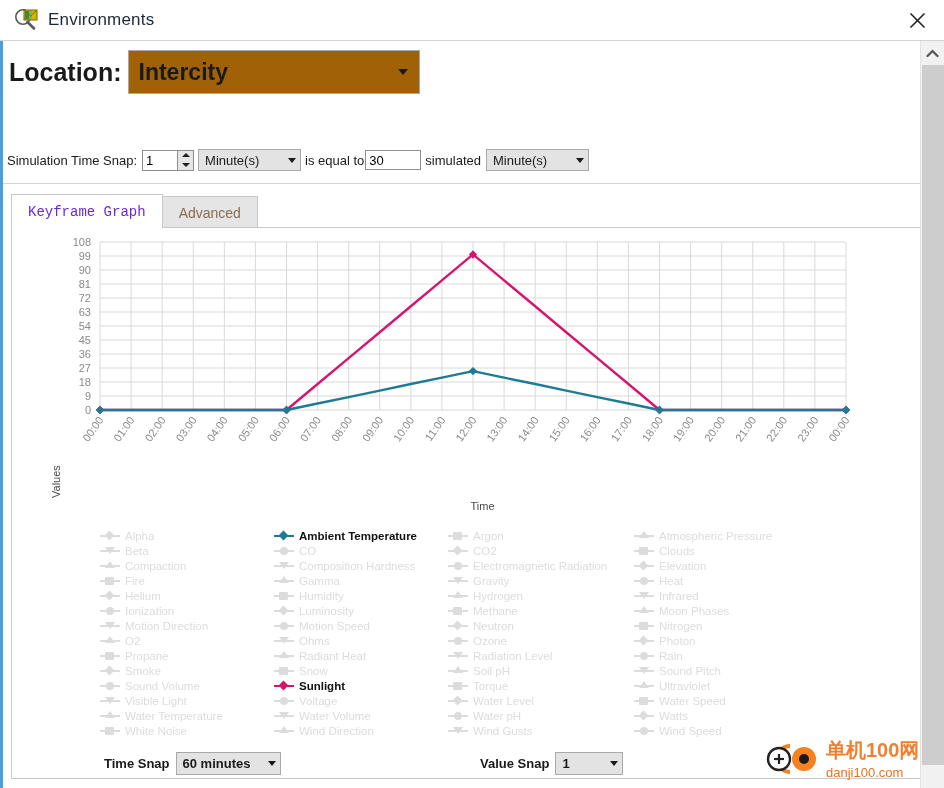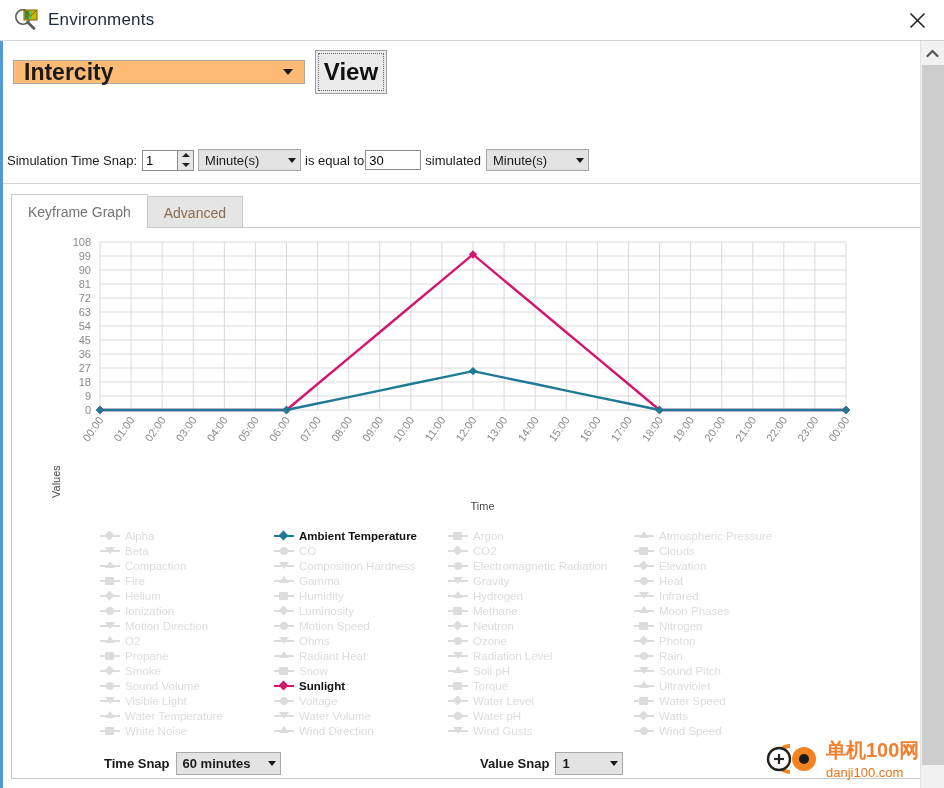--- a/index.html
+++ b/index.html
@@ -79,22 +79,22 @@
     position: absolute; left: 4px; top: 4px;
     width: 905px; height: 52px;
     display: flex; align-items: center;
   }
   .loc-label {
     font-size: 25px; font-weight: bold; color: #1a1a1a;
     margin-left: 2px;
   }
   .loc-select {
     margin-left: 6px;
-    width: 292px; height: 24px;
-    background: #fdba74;
+    width: 292px; height: 44px;
+    background: #a16207;
     border: 1px solid #a9a9a9;
     display: flex; align-items: center; justify-content: space-between;
     padding: 0 11px 0 10px;
     cursor: pointer;
   }
   .loc-select .val {
     font-size: 23px; font-weight: bold; color: #1a1a1a;
     white-space: nowrap; overflow: hidden;
   }
   .caret-sm {
@@ -201,23 +201,24 @@
     font-size: 14px;
     border: 1px solid #c8c8c8;
     border-bottom: none;
     background: #e5e5e5;
     color: #8a6c4f;
     cursor: pointer;
     margin-right: -1px;
   }
   .tab.active {
     background: #ffffff;
-    color: #737373;
+    color: #6d28d9;
     height: 34px;
     z-index: 2;
+    font-family: Liberation Mono, monospace;
   }
   .tabbody {
     position: absolute; left: 0; top: 33px;
     width: 911px; height: 552px;
     background: #ffffff;
     border: 1px solid #c8c8c8;
     border-top: 1px solid #c8c8c8;
   }
 
   
@@ -350,26 +351,24 @@
       <svg width="13" height="9" viewBox="0 0 13 9">
         <path d="M1.5 7 L6.5 2 L11.5 7" fill="none" stroke="#555" stroke-width="2.2" stroke-linecap="round" stroke-linejoin="round"></path>
       </svg>
     </div>
     <div class="vscroll-thumb"></div>
   </div>
 
   <div class="content">
 
     <div class="loc-row">
+      <div class="loc-label">Location:</div>
       <div class="loc-select">
         <div class="val">Intercity</div>
         <div class="caret-sm"></div>
-      </div>
-      <div class="view-btn">
-        <span>View</span>
       </div>
     </div>
 
     <div class="sim-row">
       <div class="txt">Simulation Time Snap:</div>
       <div class="spin-wrap">
         <div class="spin-input">1</div>
         <div class="spin-btns">
           <div class="spin-up">
               <div class="tri-up"></div>

